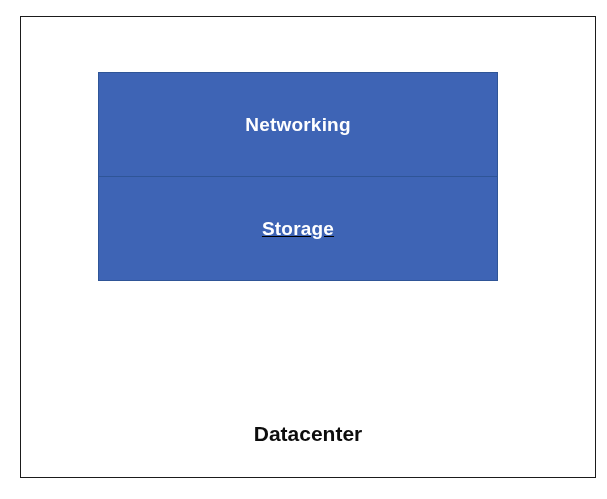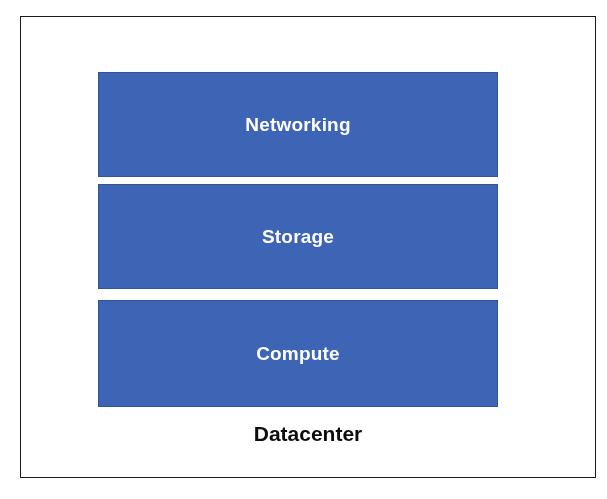--- a/index.html
+++ b/index.html
@@ -33,21 +33,21 @@
     width: 400px;
     height: 105px;
     background: var(--box-fill, #3e64b5);
     border: 1.5px solid var(--box-border, #2f5597);
     box-sizing: border-box;
     display: flex;
     align-items: center;
     justify-content: center;
   }
   .layer-box.networking { top: 72px; }
-  .layer-box.storage    { top: 184px; }
+  .layer-box.storage    { top: 176px; text-decoration: underline; }
   .layer-box.compute    { top: 300px; height: 107px; }
   .layer-label {
     color: var(--label-color, #ffffff);
     font-size: 19px;
     font-weight: bold;
     letter-spacing: 0.2px;
   }
   .caption {
     position: absolute;
     left: 20px;
@@ -66,18 +66,15 @@
   <div class="frame"></div>
 
   <div class="layer-box networking">
     <span class="layer-label">Networking</span>
   </div>
 
   <div class="layer-box storage">
     <span class="layer-label">Storage</span>
   </div>
 
-  <div class="layer-box compute">
-    <span class="layer-label">Compute</span>
-  </div>
 
   <div class="caption">Datacenter</div>
 </div>
 
 </body></html>

